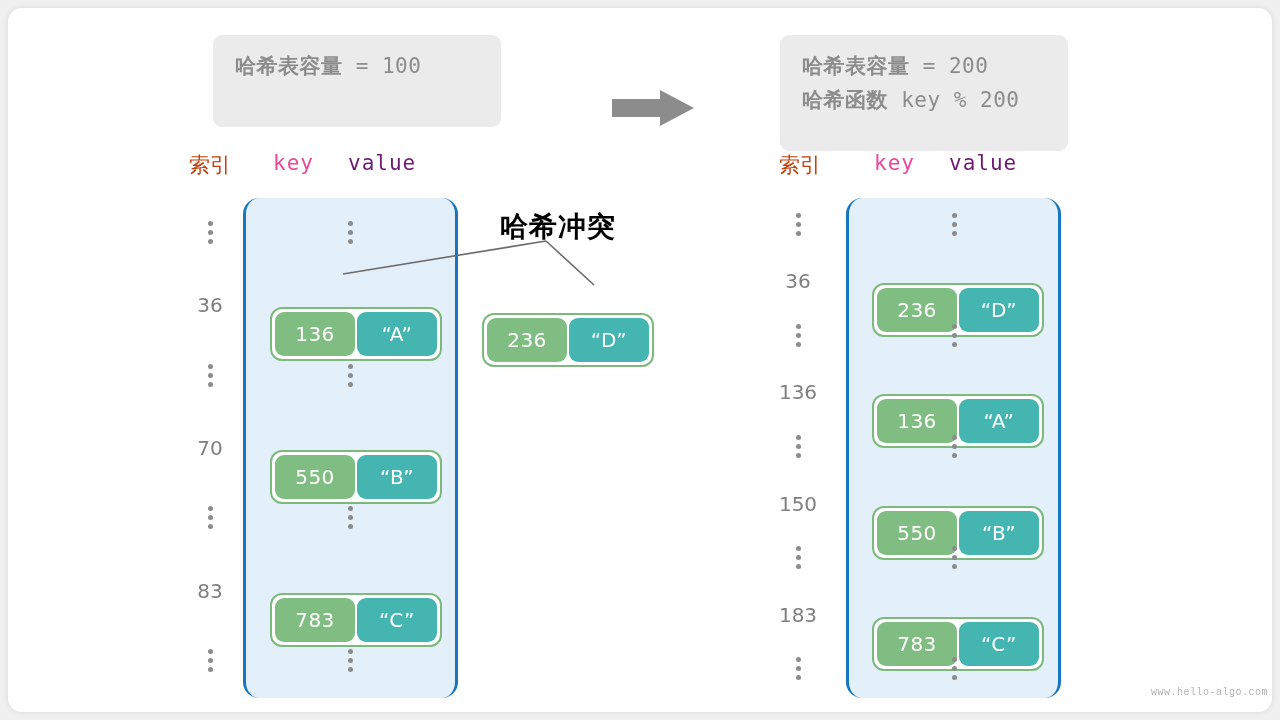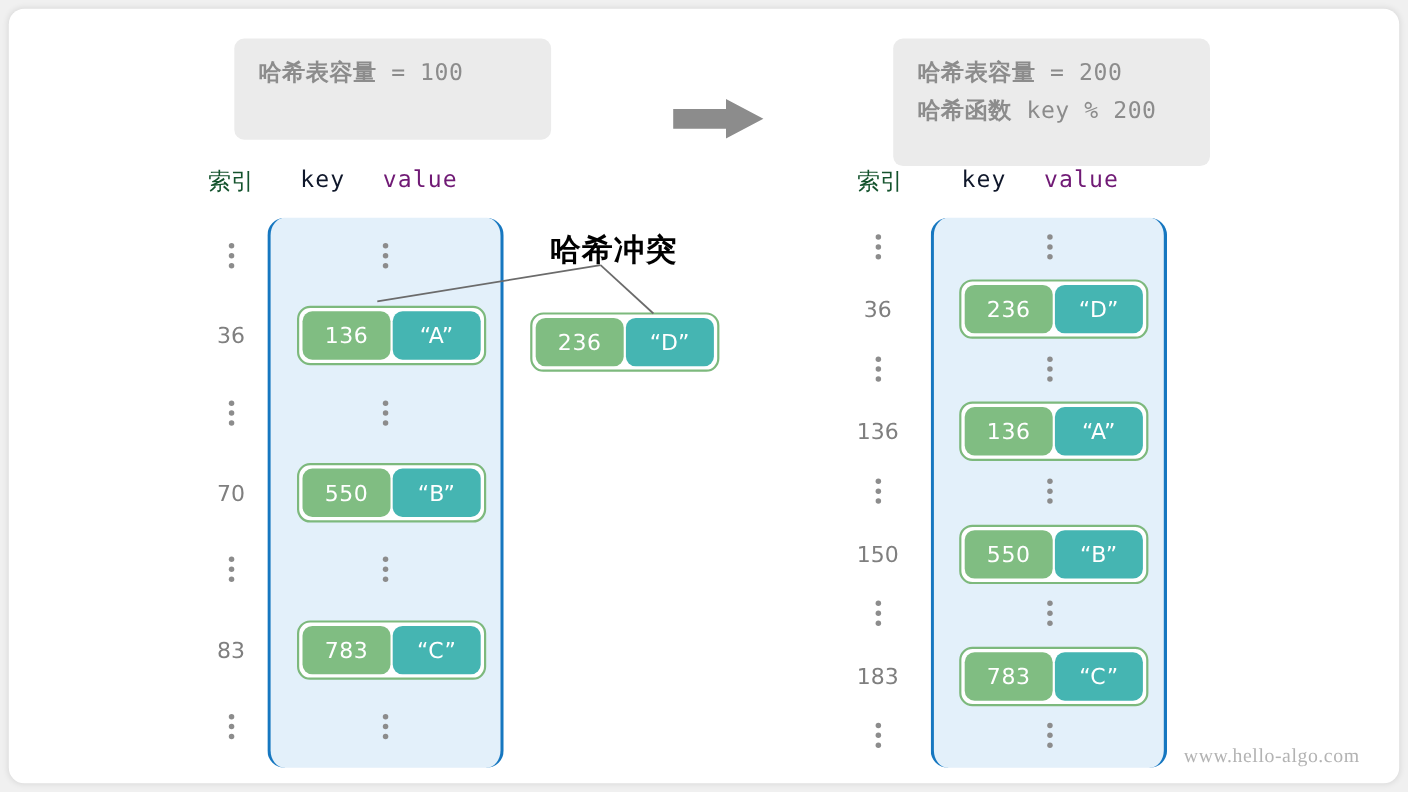--- a/index.html
+++ b/index.html
@@ -47,21 +47,21 @@
     line-height: 34px;
     white-space: pre;
   }
   .info-line b {
     font-family: "DejaVu Sans", "Liberation Sans", sans-serif;
     font-weight: 700;
     color: #8c8c8c;
   }
 
   #info-left  { left: 205px; top: 27px;  width: 288px; height: 92px; }
-  #info-right { left: 804px; top: 27px;  width: 288px; height: 116px; }
+  #info-right { left: 772px; top: 27px;  width: 288px; height: 116px; }
 
   #resize-title {
     position: absolute;
     left: 520px;
     top: 31px;
     width: 250px;
     text-align: center;
     font-size: 20px;
     font-weight: 700;
     color: #1a1a1a;
@@ -76,27 +76,27 @@
   }
 
   
   .col-head {
     position: absolute;
     font-size: 21px;
     white-space: pre;
   }
   .col-head.index {
     font-family: "DejaVu Sans", "Liberation Sans", sans-serif;
-    color: #14532d;
+    color: #c2410c;
   }
   .col-head.kv {
     font-family: "DejaVu Sans Mono", "Liberation Mono", monospace;
     letter-spacing: 1px;
   }
-  .kv-key   { color: #0f172a; }
+  .kv-key   { color: #ec4899; }
   .kv-value { color: #701a75; }
 
   
   .bucket {
     position: absolute;
     background: #e3f0fa;
     border-left: 3px solid #1677c0;
     border-right: 3px solid #1677c0;
     border-top: none;
     border-bottom: none;
@@ -136,20 +136,21 @@
   .entry {
     position: absolute;
     height: 54px;
     border: 2px solid #7db97d;
     border-radius: 12px;
     background: #ffffff;
     box-sizing: border-box;
     display: flex;
     padding: 3px;
     transform: translateY(-50%);
+    margin-top: 29px;
   }
   .entry .cell {
     flex: 1 1 50%;
     display: flex;
     align-items: center;
     justify-content: center;
     border-radius: 9px;
     color: #ffffff;
     font-family: "DejaVu Sans", "Liberation Sans", sans-serif;
     font-size: 20px;
@@ -175,24 +176,24 @@
     left: 0;
     top: 0;
     width: 1264px;
     height: 704px;
     pointer-events: none;
   }
 
   
   #watermark {
     position: absolute;
-    right: 36px;
+    right: 4px;
     bottom: 14px;
-    font-family: Liberation Serif, serif;
-    font-size: 18px;
+    font-family: Liberation Mono, monospace;
+    font-size: 10px;
     color: #b3b3b3;
     letter-spacing: 0.5px;
   }
 </style>
 </head>
 <body>
 
 <div id="page">
   <div id="card">
 

